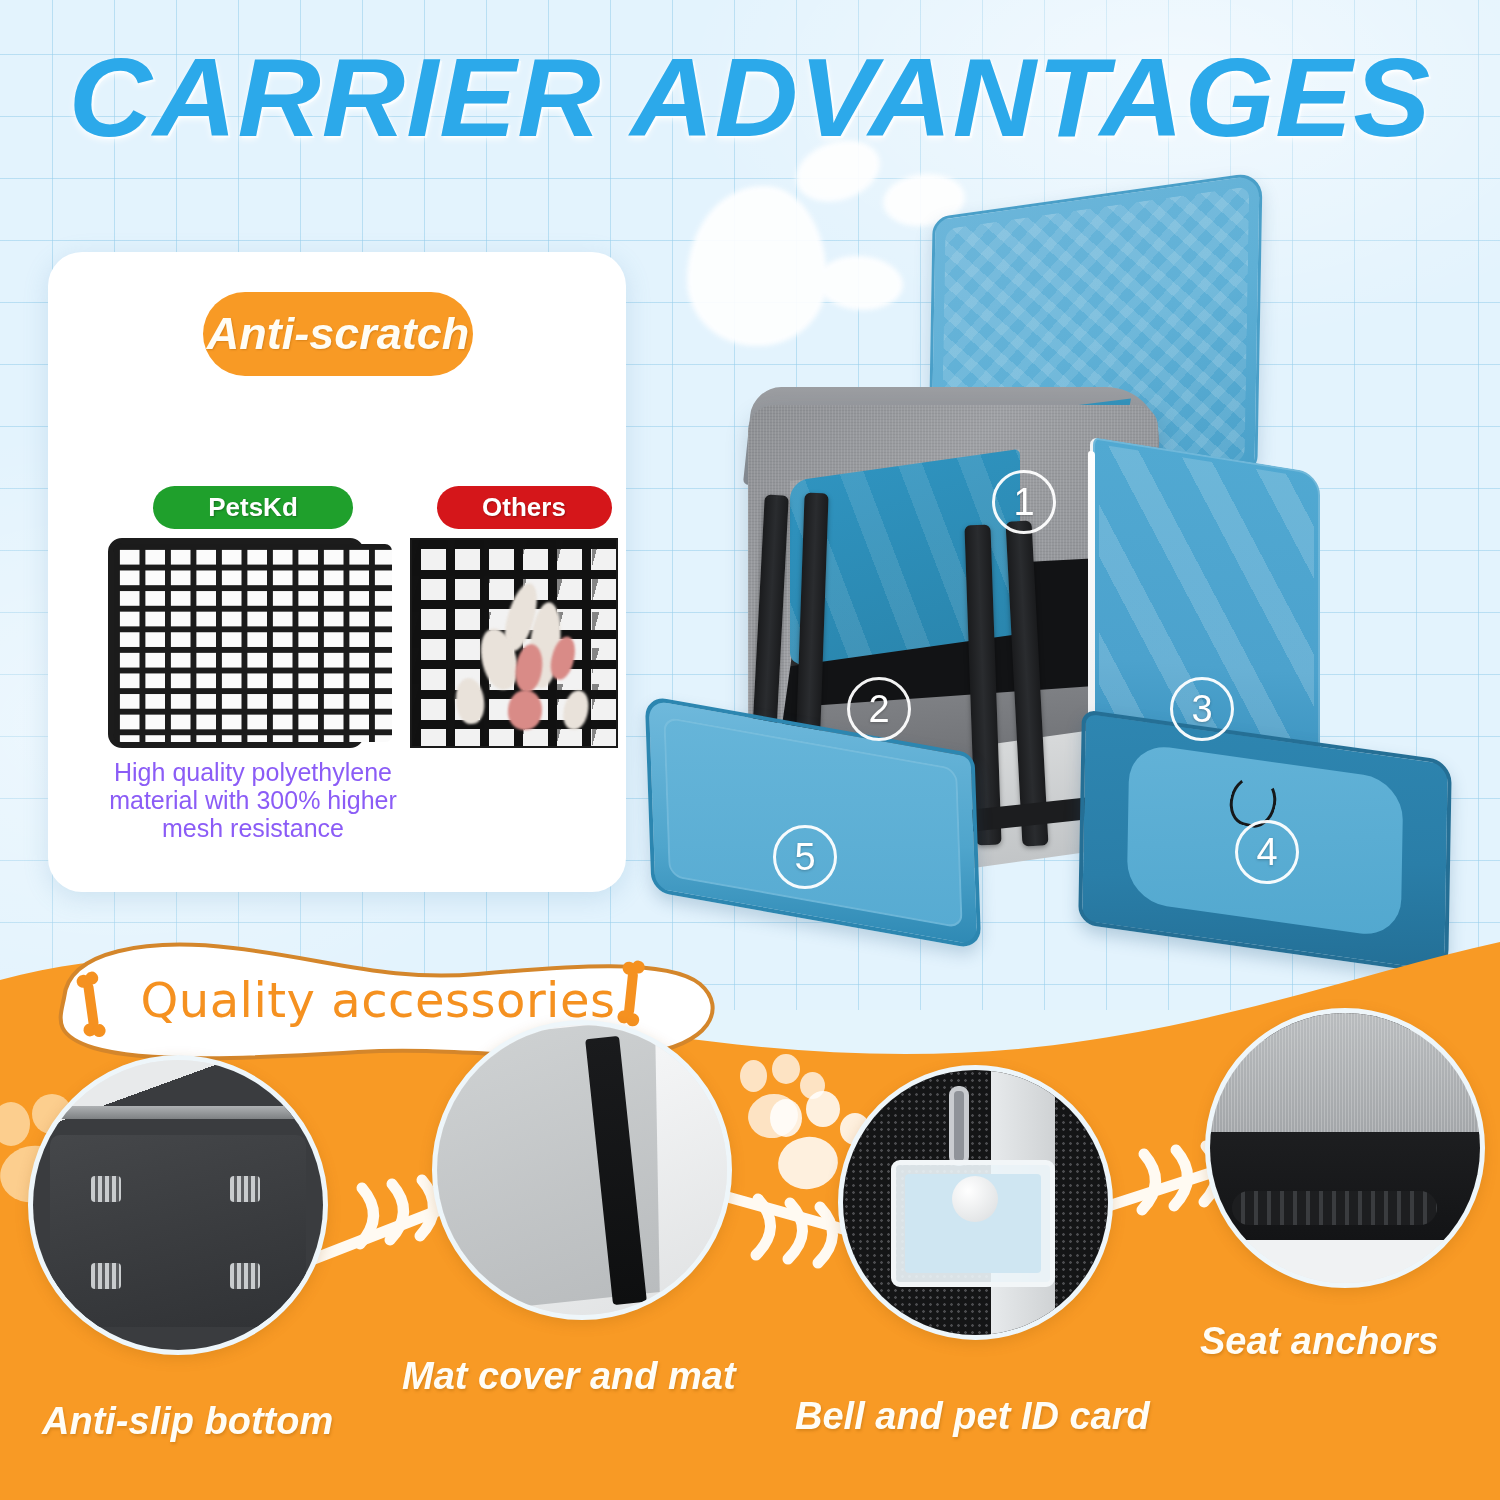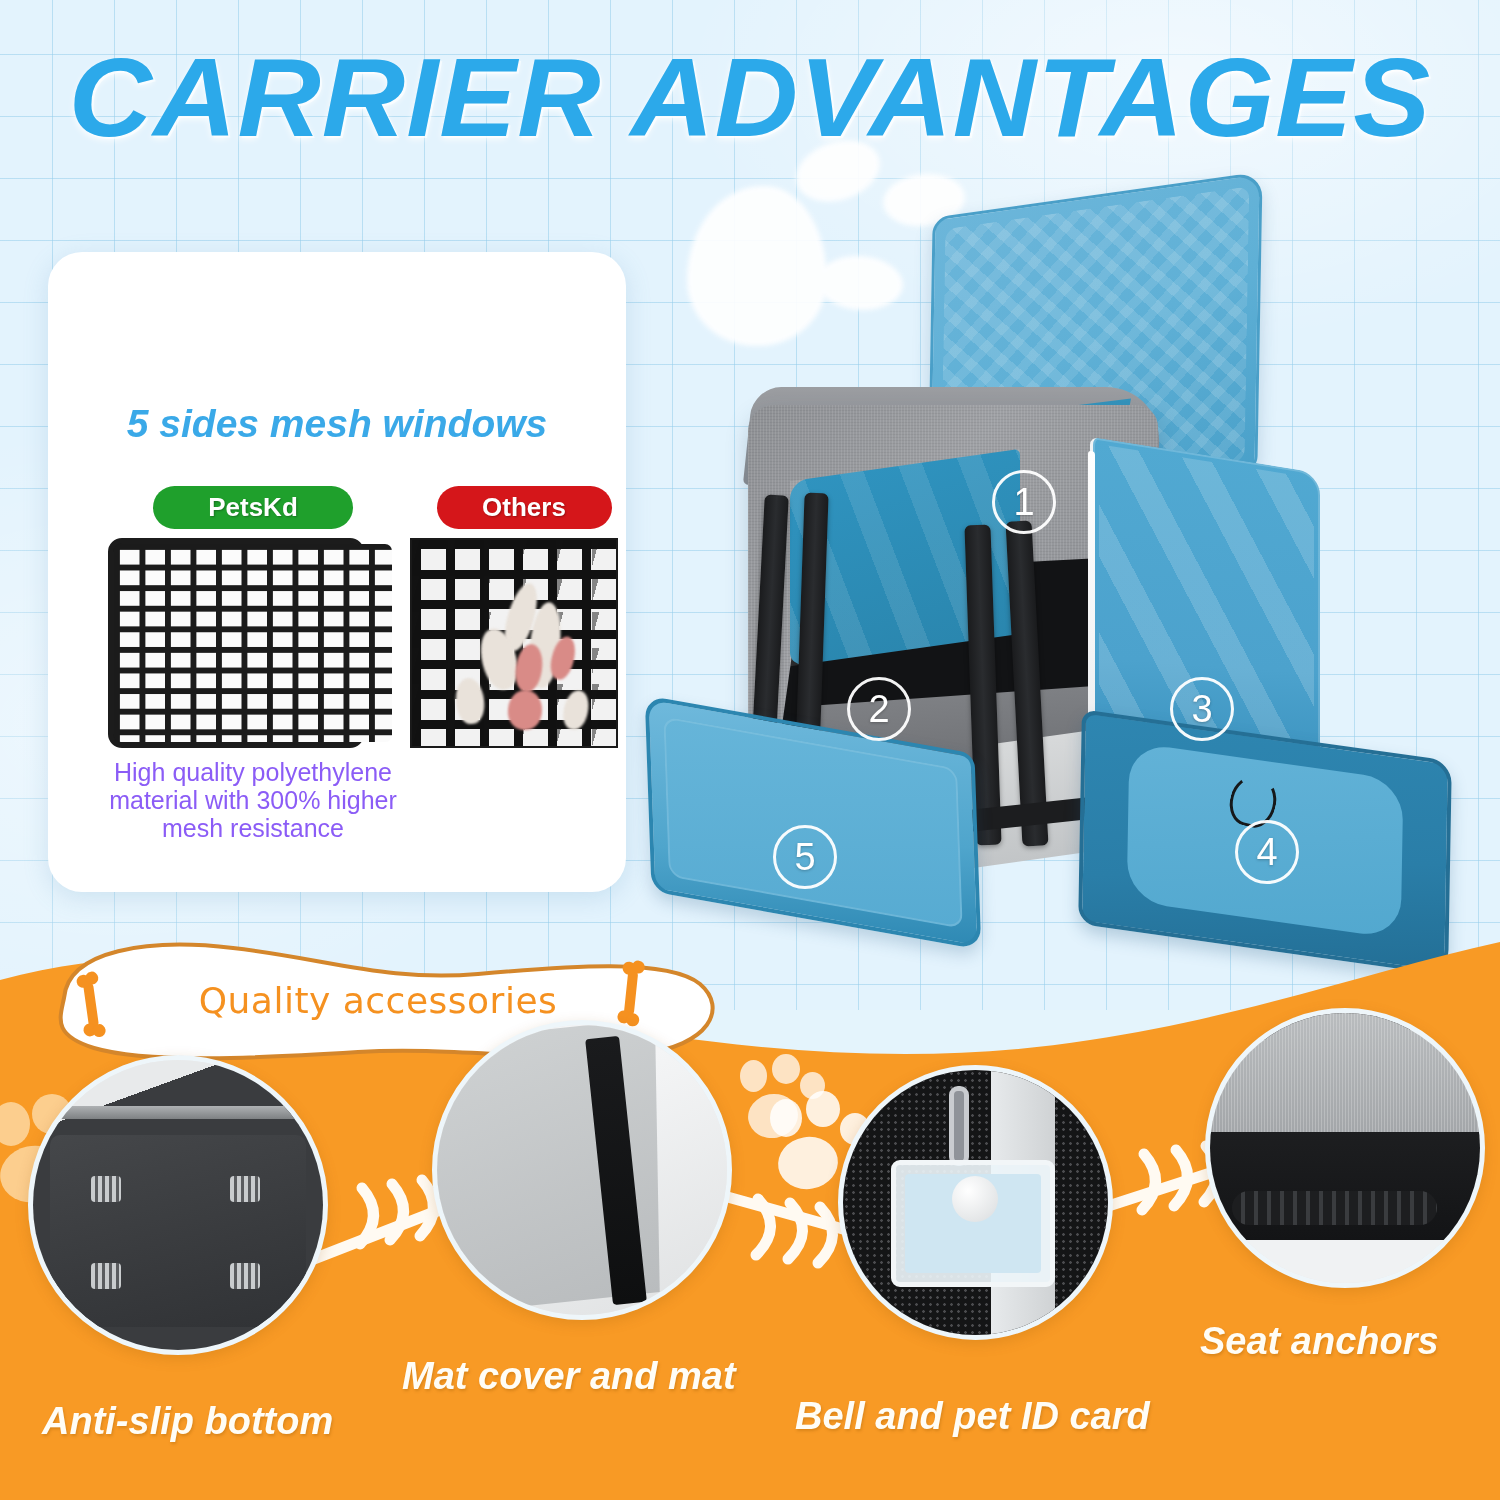--- a/index.html
+++ b/index.html
@@ -283,21 +283,21 @@
   }
 
   
   .orange-wrap { position:absolute; left:0; top:920px; width:1500px; height:580px; }
   .orange-svg { position:absolute; left:0; top:0; }
 
   .blob { position:absolute; left:28px; top:14px; width:700px; height:132px; }
   .blob-txt {
     position:absolute; left:0; top:0; width:700px; height:132px;
     display:flex; align-items:center; justify-content:center;
-    font-size:36px; color:#f59120; font-weight:500;
+    font-size:48px; color:#f59120; font-weight:500;
     font-family:"DejaVu Sans", sans-serif;
     letter-spacing:.5px;
   }
   .bone { position:absolute; width:22px; height:66px; }
   .bone .bar { position:absolute; left:6px; top:10px; width:10px; height:46px; background:#f59120; border-radius:5px; }
   .bone .k { position:absolute; width:13px; height:13px; border-radius:50%; background:#f59120; }
 
   .photo-circle {
     position:absolute; border-radius:50%; overflow:hidden;
     border:5px solid #eef6fa;
@@ -405,22 +405,22 @@
     <div class="pad" style="left:22px; top:36px; width:140px; height:160px; border-radius:55% 45% 50% 50%/60% 60% 42% 42%;"></div>
     <div class="toe" style="left:130px; top:-8px; width:86px; height:58px; transform:rotate(-18deg);"></div>
     <div class="toe" style="left:218px; top:24px; width:82px; height:52px; transform:rotate(-6deg);"></div>
     <div class="toe" style="left:152px; top:106px; width:86px; height:54px; transform:rotate(4deg);"></div>
   </div>
 
   <div class="title">CARRIER  ADVANTAGES</div>
 
   <div class="card">
 
-
-    <div class="subhead">5 sides mesh windows</div>
+    <div class="pill-orange">Anti-scratch</div>
+
 
     <div class="cmp left">
       <div class="tag green">PetsKd</div>
       <div class="swatch">
         <div class="mesh-good">
             <div class="holes"></div>
           </div>
       </div>
       <div class="cap">
         <span>High quality polyethylene</span><br>

